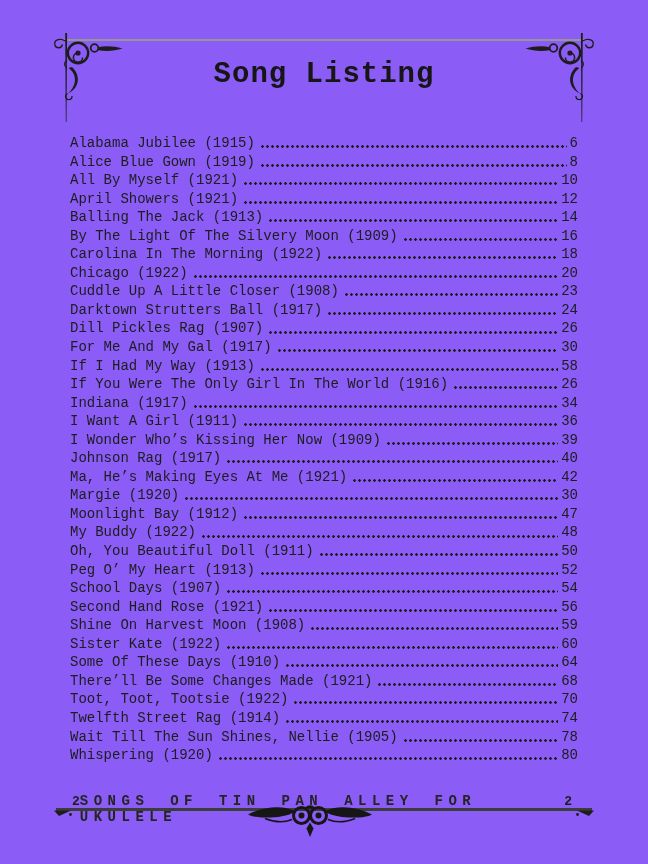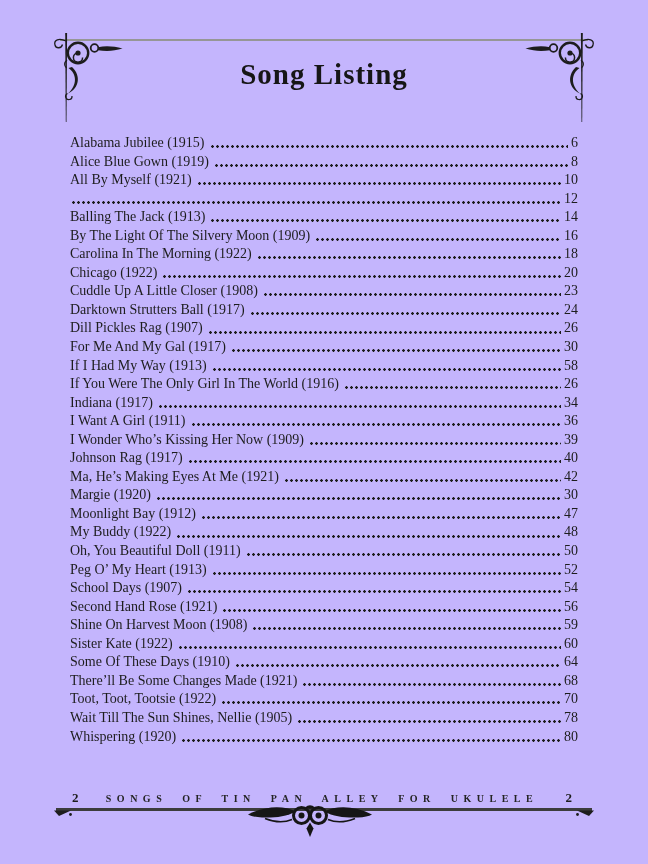--- a/index.html
+++ b/index.html
@@ -1,21 +1,21 @@
 <!DOCTYPE html>
 <html><head>
 <meta charset="utf-8">
 <style>
   html,body{margin:0;padding:0;background:#e8e8e8;}
   .page{
     position:relative;
     width:648px;height:864px;
     margin:0 auto;
-    background:#c4b5fd;
-    font-family:Liberation Serif, serif;
+    background:#8b5cf6;
+    font-family:Liberation Mono, monospace;
     color:#1d1d1d;
     overflow:hidden;
   }
   
   .top-rule{
     position:absolute;top:39px;left:60px;right:60px;height:2px;
     background:#969696;
   }
   .corner{position:absolute;top:30px;width:76px;height:96px;}
   .corner.tl{left:48px;}
@@ -43,21 +43,21 @@
     margin-right:3px;
   }
   .row .num{text-align:right;white-space:nowrap;}
   
   .footer-text{
     position:absolute;top:790px;left:72px;right:76px;
     display:flex;justify-content:space-between;align-items:baseline;
   }
   .footer-text .pnum{font-size:13px;font-weight:bold;}
   .footer-text .series{
-    font-size:10px;letter-spacing:5.5px;word-spacing:7px;
+    font-size:14px;letter-spacing:5.5px;word-spacing:7px;
     font-weight:bold;color:#242424;padding-top:3px;
   }
   .footer-rule{
     position:absolute;top:808px;left:56px;right:56px;height:2.5px;
     background:#3c3c3c;
   }
   .endcap{position:absolute;top:810px;width:20px;height:10px;}
   .endcap.left{left:54px;}
   .endcap.right{right:54px;transform:scaleX(-1);}
   .flourish{
@@ -120,20 +120,21 @@
     <span class="num">8</span>
   </div>
 
   <div class="row">
     <span class="label">All By Myself (1921)</span>
     <span class="leader"></span>
     <span class="num">10</span>
   </div>
 
   <div class="row">
+    <span class="label">April Showers (1921)</span>
     <span class="leader"></span>
     <span class="num">12</span>
   </div>
 
   <div class="row">
     <span class="label">Balling The Jack (1913)</span>
     <span class="leader"></span>
     <span class="num">14</span>
   </div>
 
@@ -288,20 +289,25 @@
     <span class="leader"></span>
     <span class="num">68</span>
   </div>
 
   <div class="row">
     <span class="label">Toot, Toot, Tootsie (1922)</span>
     <span class="leader"></span>
     <span class="num">70</span>
   </div>
 
+  <div class="row">
+    <span class="label">Twelfth Street Rag (1914)</span>
+    <span class="leader"></span>
+    <span class="num">74</span>
+  </div>
 
   <div class="row">
     <span class="label">Wait Till The Sun Shines, Nellie (1905)</span>
     <span class="leader"></span>
     <span class="num">78</span>
   </div>
 
   <div class="row">
     <span class="label">Whispering (1920)</span>
     <span class="leader"></span>

